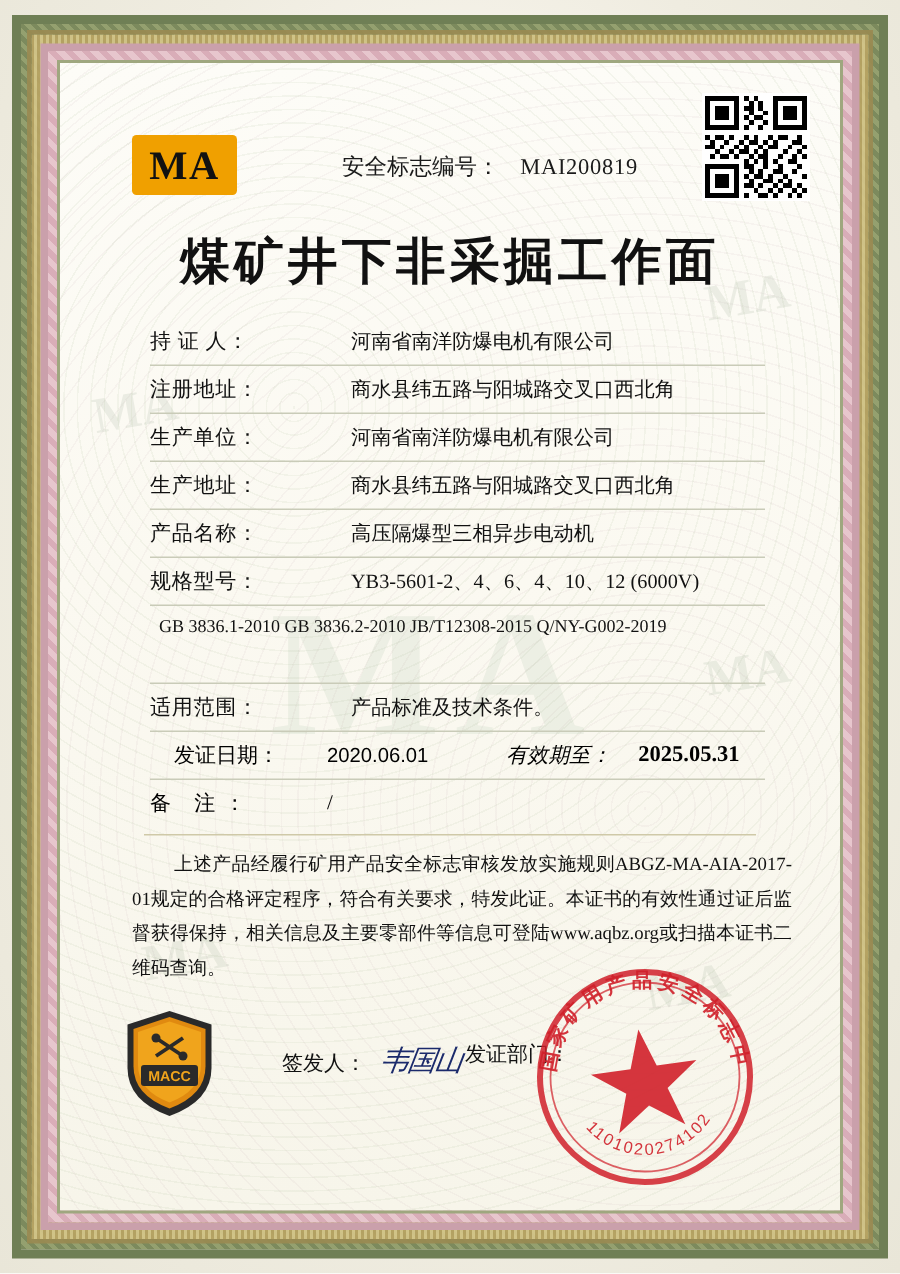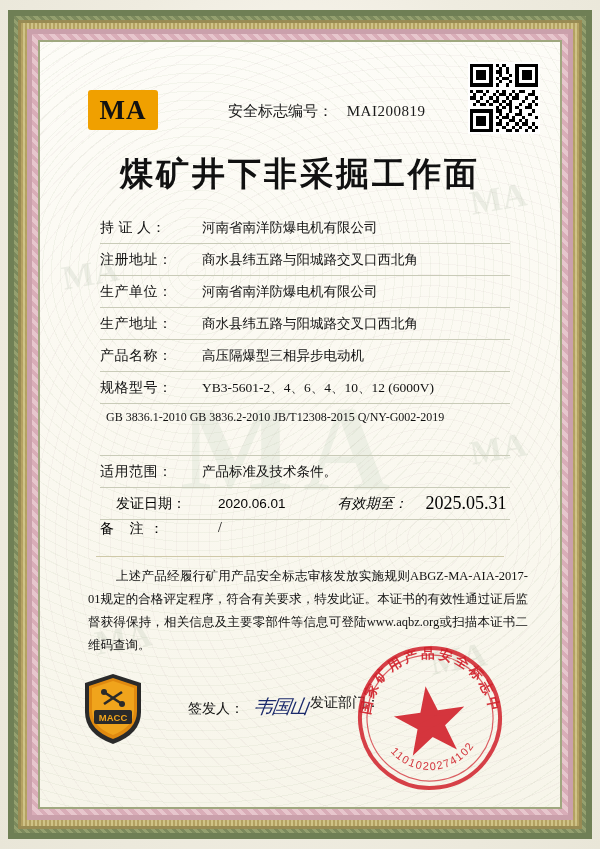--- a/index.html
+++ b/index.html
@@ -85,42 +85,42 @@
   .title{
     position:absolute;left:0;right:0;top:152px;text-align:center;
     font-family:"Liberation Serif",serif;font-weight:bold;font-size:33px;color:#111;
     letter-spacing:3px;
   }
 
   
   .fields{position:absolute;left:100px;top:212px;width:410px;}
   .row{
     position:relative;height:31px;border-bottom:1px solid #c9cbb8;
-    display:flex;align-items:center;
+    display:flex;align-items:center;gap:32px;
   }
   .row .lbl{
     width:96px;flex:0 0 96px;font-size:14px;color:#111;font-family:"Liberation Serif",serif;
     letter-spacing:.5px;
   }
   .row .lbl.wide{width:134px;flex:0 0 134px;}
   .row .val{
     font-size:13.5px;color:#111;font-family:"Liberation Serif",serif;padding-left:6px;
     white-space:nowrap;
   }
   .row .val.small{font-size:12px;letter-spacing:0;}
   .row2{height:46px;align-items:flex-start;padding-top:5px;}
   .row2 .val.small{white-space:normal;line-height:1.35;}
 
   .daterow{display:flex;align-items:center;height:31px;border-bottom:1px solid #c9cbb8;}
   .daterow .lbl{width:96px;flex:0 0 96px;font-size:14px;font-family:"Liberation Serif",serif;margin-left:16px;}
   .daterow .val{font-size:13.5px;font-family:Liberation Sans, sans-serif;padding-left:6px;}
   .daterow .lbl2{margin-left:52px;font-size:14px;font-family:"Liberation Serif",serif;font-style:italic;}
-  .daterow .val2{font-size:18px;font-family:"Liberation Serif",serif;padding-left:18px;}
-
-  .noterow{height:32px;display:flex;gap:16px;}
+  .daterow .val2{font-size:15px;font-family:"Liberation Serif",serif;padding-left:18px;font-weight:bold;}
+
+  .noterow{height:32px;display:flex;align-items:center;gap:16px;}
   .noterow .lbl{width:96px;flex:0 0 96px;font-size:14px;font-family:"Liberation Serif",serif;letter-spacing:6px;}
   .noterow .val{font-size:14px;font-family:"Liberation Serif",serif;padding-left:6px;}
 
   .divider{
     position:absolute;left:96px;right:96px;top:556px;height:1px;background:#cfc9a8;
   }
 
   .statement{
     position:absolute;left:88px;right:72px;top:565px;
     font-family:"Liberation Serif",serif;font-size:12.5px;color:#111;line-height:1.85;

